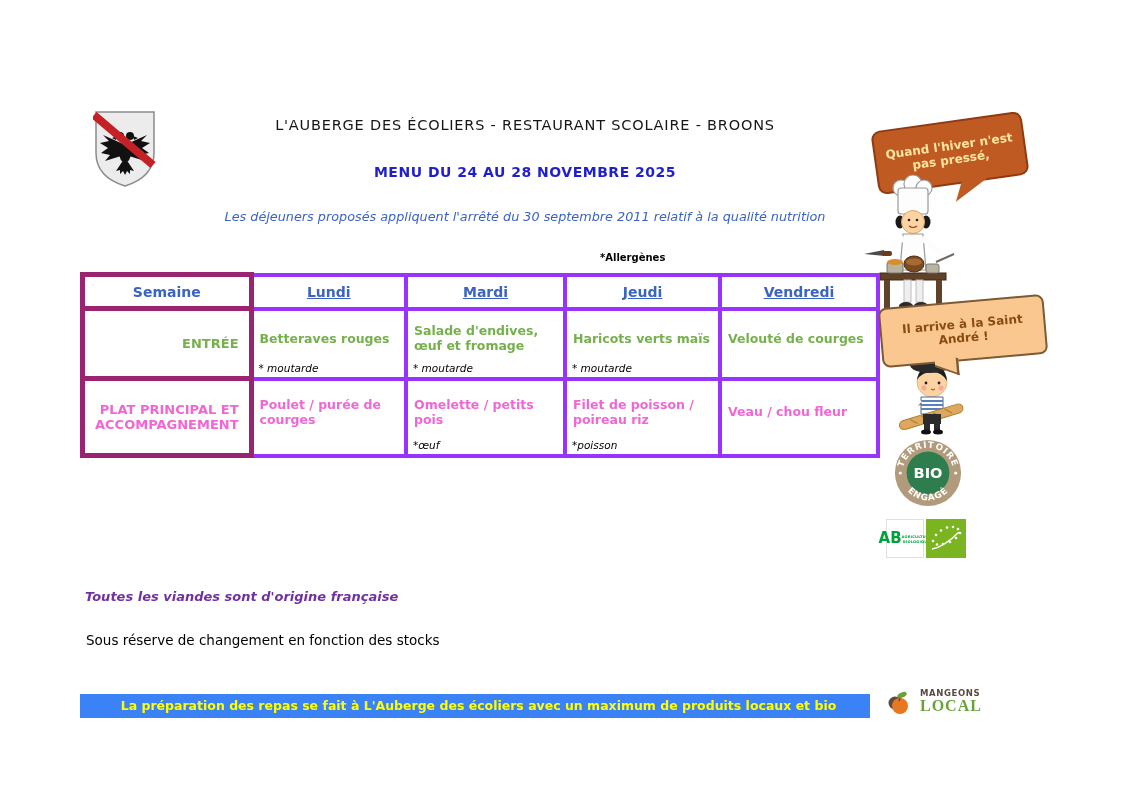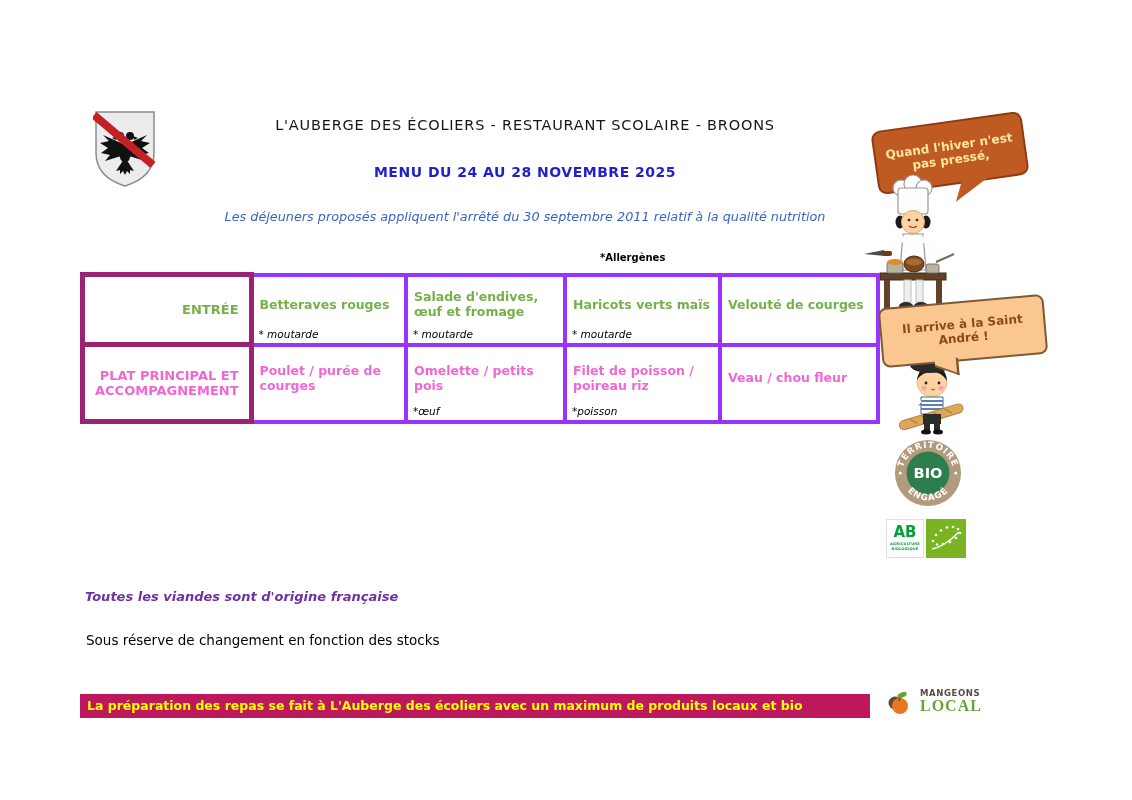--- a/index.html
+++ b/index.html
@@ -29,22 +29,22 @@
   .r-plat   td.cell .dish, .r-plat   td.rowlabel { color:#f067d4; }
   .r-dessert td.cell .dish, .r-dessert td.rowlabel { color:#ed7d31; }
   .h-entree td { height:70px; } .h-plat td { height:77px; } .h-dessert td { height:74px; }
   .allergen { position:absolute; left:5px; bottom:3px; font-size:10.5px; font-style:italic;
     font-weight:normal; color:#000; white-space:nowrap; }
 
   
   .meat-note { position:absolute; left:85px; top:589px; font-size:13px; font-weight:bold;
     font-style:italic; color:#7030a0; }
   .stock-note { position:absolute; left:86px; top:632px; font-size:13.5px; color:#000000; }
-  .banner { position:absolute; left:80px; top:694px; width:790px; height:24px; background:#be185d;
-    color:#ffff00; font-weight:bold; font-size:12.5px; line-height:24px; padding-left:7px; }
+  .banner { position:absolute; left:80px; top:694px; width:790px; height:24px; background:#3b82f6;
+    color:#ffff00; font-weight:bold; font-size:12.5px; line-height:24px; padding-left:7px;text-align:center; }
   .mangeons { position:absolute; left:886px; top:689px; display:flex; align-items:flex-start; gap:10px; }
   .mangeons .txt { display:flex; flex-direction:column; line-height:1; }
   .mangeons .t1 { font-size:8.5px; font-weight:bold; color:#5b4a3f; letter-spacing:0.6px; }
   .mangeons .t2 { font-size:16px; font-weight:bold; color:#6aa23a; letter-spacing:1px;font-family:Liberation Serif, serif; }
 
   
   .bubble-top { position:absolute; left:874px; top:121px; width:152px; height:64px;
     background:#bf5a22; border:2px solid #8f3a10; border-radius:9px; transform:rotate(-8deg);
     display:flex; align-items:center; justify-content:center; text-align:center;
     color:#ffe6a0; font-weight:bold; font-size:12px; padding:4px 10px; }
@@ -55,21 +55,21 @@
     display:flex; align-items:center; justify-content:center; text-align:center;
     color:#8a4a12; font-weight:bold; font-size:12px; padding:4px 12px; z-index:2; }
   .bubble-bot .tail { position:absolute; bottom:-12px; left:52px; width:20px; height:20px;
     background:#f9c78f; border-left:2px solid #7d5a33; border-bottom:2px solid #7d5a33;
     transform:skewX(32deg) rotate(-58deg); }
   .chef { position:absolute; left:856px; top:170px; width:112px; height:142px; }
   .boy  { position:absolute; left:890px; top:352px; width:88px;  height:84px; }
   .bio-logo { position:absolute; left:892px; top:437px; width:72px; height:72px; }
   .cert-logos { position:absolute; left:886px; top:519px; display:flex; gap:2px; }
   .ab-box { width:38px; height:39px; background:#fff; border:1px solid #e0e0e0;
-    display:flex; flex-direction:column; align-items:center; justify-content:center; }
+    display:flex; align-items:center; justify-content:center; }
   .ab-box .ab { font-size:15px; font-weight:bold; color:#00a03b; line-height:1; }
   .ab-box .ab-sub { font-size:3.6px; font-weight:bold; color:#00a03b; text-align:center;
     line-height:1.3; letter-spacing:0.2px; margin-top:2px; }
   .eu-box { width:40px; height:39px; }
 </style>
 </head>
 <body>
 
 <svg class="crest" viewBox="0 0 64 80">
   <path d="M3,3 H61 V44 Q61,68 32,77 Q3,68 3,44 Z" fill="#ececec" stroke="#8a8a8a" stroke-width="1.5"></path>
@@ -208,20 +208,27 @@
 
 <table class="menu">
   <colgroup>
     <col style="width:163px">
       <col style="width:155px">
       <col style="width:159px">
     <col style="width:155px">
       <col style="width:158px">
   </colgroup>
   <tbody>
+      <tr>
+    <th class="firstcol"><span>Semaine</span></th>
+    <th class="day"><span class="day-label">Lundi</span></th>
+    <th class="day"><span class="day-label">Mardi</span></th>
+    <th class="day"><span class="day-label">Jeudi</span></th>
+    <th class="day"><span class="day-label">Vendredi</span></th>
+  </tr>
   <tr class="r-entree h-entree">
     <td class="rowlabel firstcol">ENTRÉE</td>
     <td class="cell">
       <div class="dish">Betteraves rouges</div>
       <div class="allergen">* moutarde</div>
     </td>
     <td class="cell">
       <div class="dish">Salade d'endives, œuf et fromage</div>
       <div class="allergen">* moutarde</div>
     </td>

